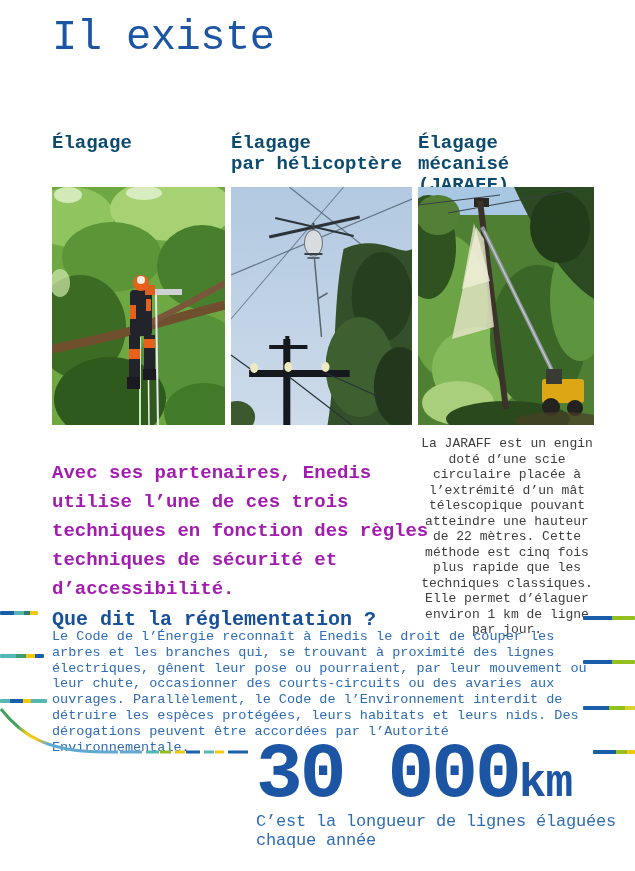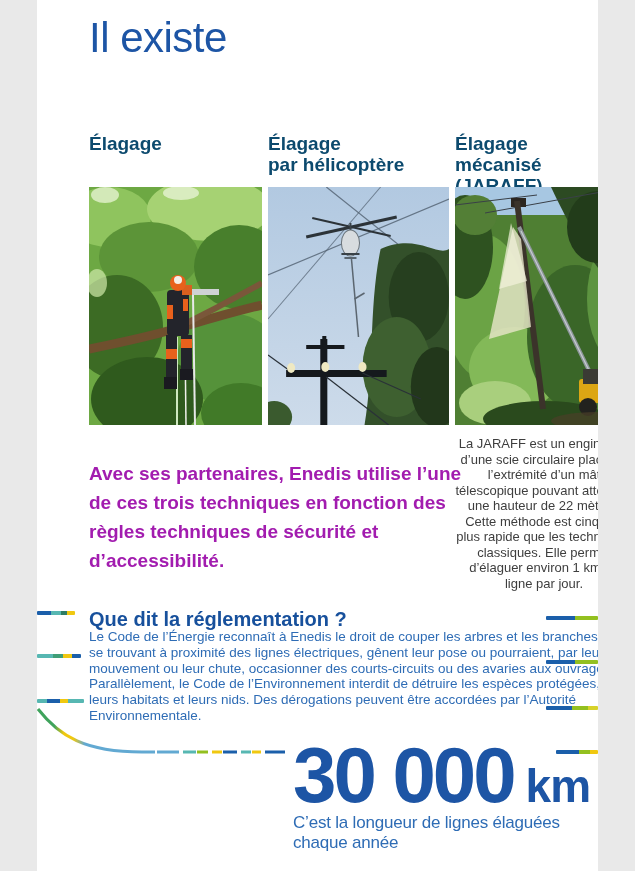--- a/index.html
+++ b/index.html
@@ -1,18 +1,18 @@
 <!DOCTYPE html>
 <html><head>
 <meta charset="utf-8">
 <style>
   html,body{margin:0;padding:0;background:#e9e9e9;}
   .page{
-    width:561px;height:871px;position:relative;background:#ffffff;
-    overflow:hidden;font-family:Liberation Sans, sans-serif;
+    width:635px;height:871px;position:relative;background:#ffffff;
+    overflow:hidden;font-family:Liberation Mono, monospace;
     margin:0 auto;
   }
   
   .title-block{position:absolute;left:52px;top:16px;color:#1d55a5;}
   .title-l1{font-size:42px;font-weight:400;line-height:44px;letter-spacing:-0.5px;}
   .title-l2{font-size:42px;font-weight:700;line-height:44px;letter-spacing:-0.5px;}
   
   .columns{position:absolute;left:52px;top:133px;width:542px;display:grid;
     grid-template-columns:173px 181px 176px;column-gap:6px;}
   .col-heading{color:#0c4a6e;font-weight:700;font-size:19px;line-height:21px;height:44px;}
@@ -43,21 +43,21 @@
   .dash-r3{top:706px;right:0;width:52px;
     background:linear-gradient(90deg,#1b5faa 0 50%,#93c01f 50% 80%,#d7d22a 80% 100%);}
   .dash-br{top:750px;right:0;width:42px;
     background:linear-gradient(90deg,#1b5faa 0 55%,#93c01f 55% 80%,#f0c810 80% 100%);}
   
   .curve{position:absolute;left:0;top:706px;width:250px;height:52px;}
   
   .stat{position:absolute;left:256px;top:738px;color:#1d55a5;}
   .stat-line{white-space:nowrap;}
   .stat-value{font-size:78px;font-weight:700;letter-spacing:-3px;line-height:74px;}
-  .stat-unit{font-size:46px;font-weight:700;letter-spacing:-1px;margin-left:12px;}
+  .stat-unit{font-size:46px;font-weight:700;letter-spacing:-1px;}
   .stat-caption{font-size:17px;font-weight:400;color:#2e6cb5;margin-top:0;letter-spacing:-0.2px;}
 </style>
 </head>
 <body>
 
 <div class="page">
 
   <div class="title-block">
     <div class="title-l1">Il existe</div>
   </div>

